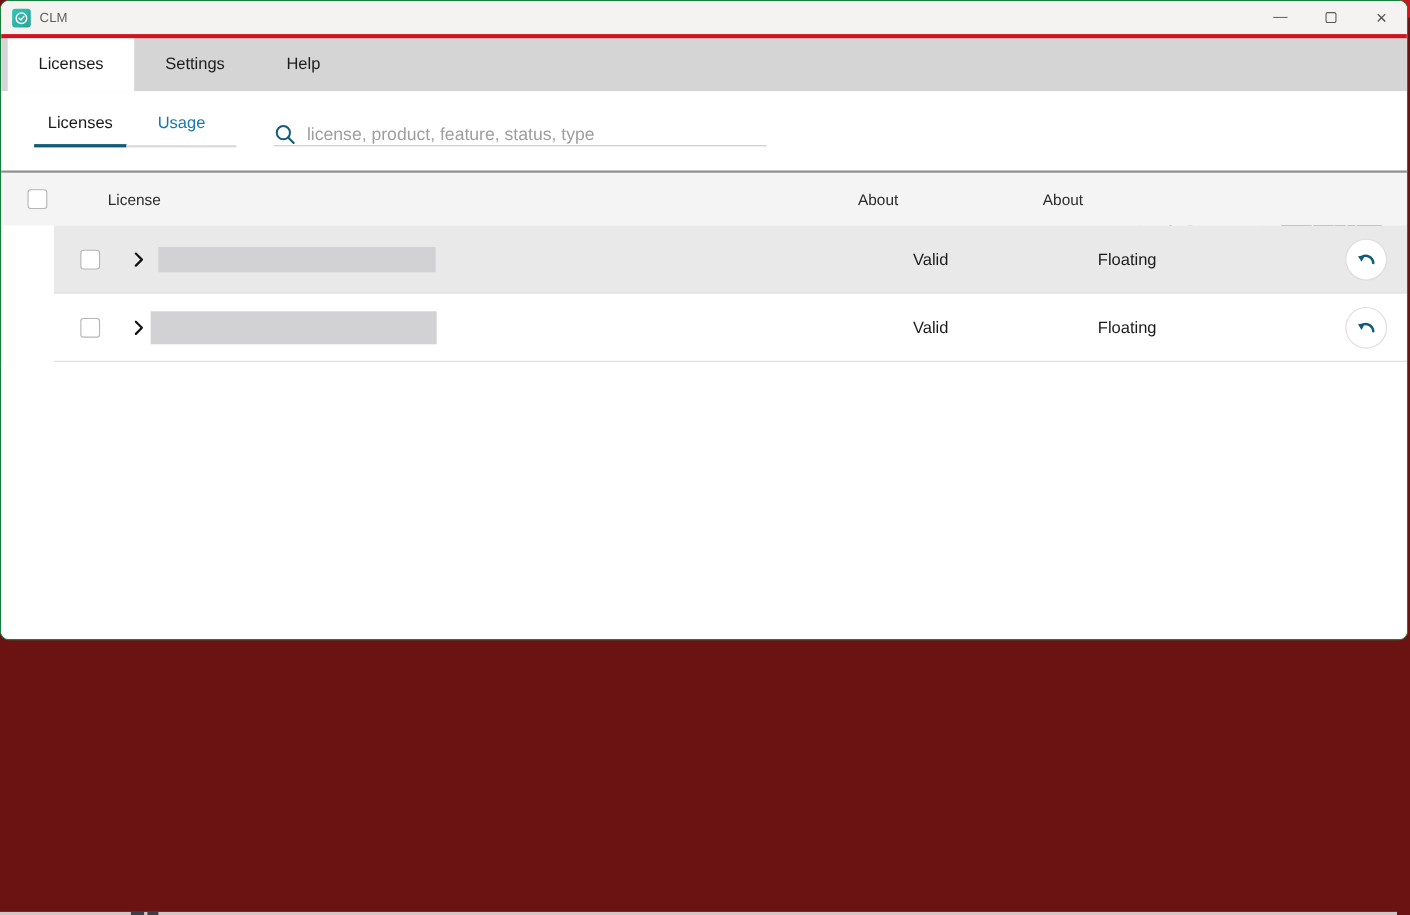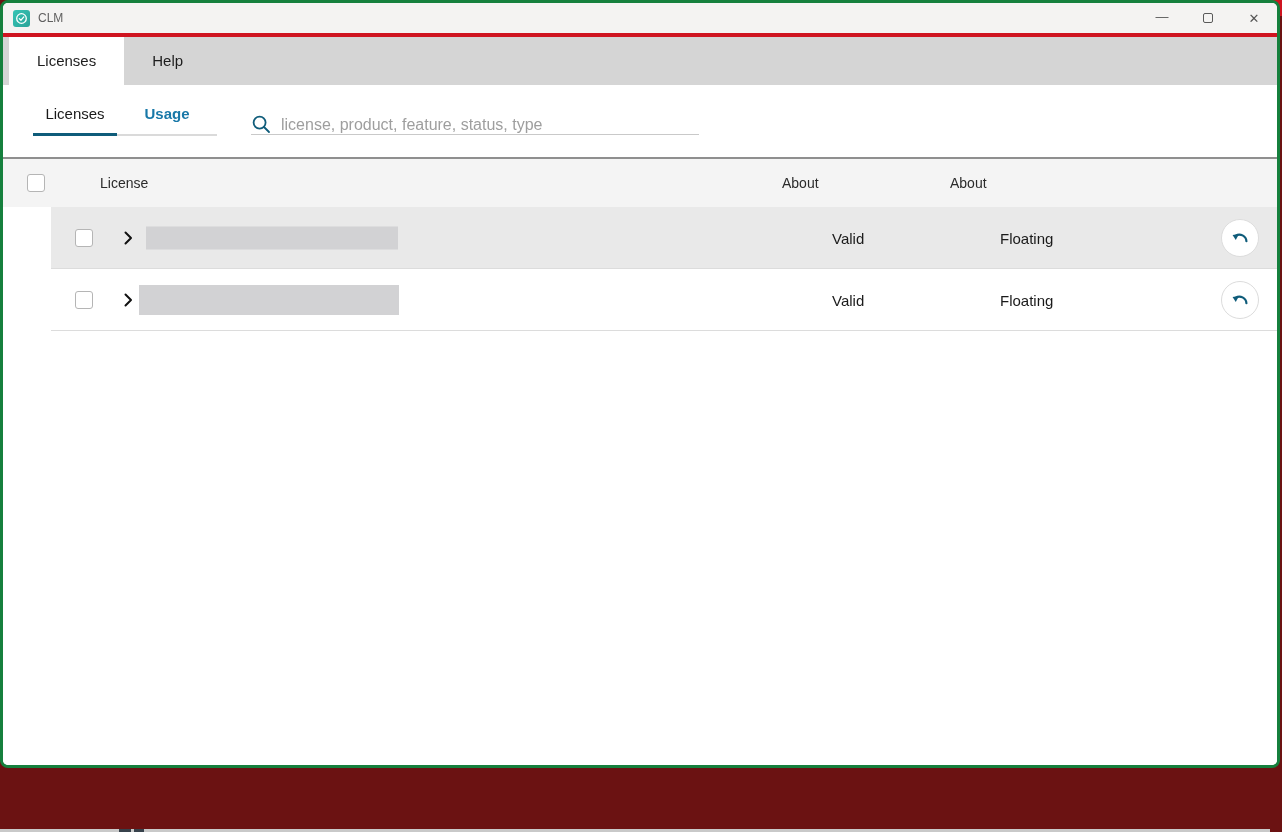--- a/index.html
+++ b/index.html
@@ -8,22 +8,22 @@
     font-family:"Liberation Sans", sans-serif;
     background:#6b1212; 
     position:relative;
   }
   #corner-red { position:absolute; top:0; right:0; width:12px; height:16px; background:#cf1420; }
   #taskbar-sliver { position:absolute; left:0; bottom:0; width:1270px; height:3px; background:#c9c9c9; }
   #taskbar-sliver .mark { position:absolute; top:0; height:3px; background:#37414b; }
 
   
   .window {
-    position:absolute; top:0; left:0; width:1280px; height:768px;
-    background:#ffffff; border:3px solid #15803d; border-radius:8px; overflow:hidden;
+    position:absolute; top:0; left:0; width:1280px; height:582px;
+    background:#ffffff; border:1px solid #15803d; border-radius:8px; overflow:hidden;
   }
 
   
   .titlebar { height:30px; background:#f4f3f2; display:flex; align-items:center; padding-left:10px; }
   .app-icon {
     width:17px; height:17px; border-radius:3px; flex:0 0 auto;
     background:linear-gradient(135deg,#35c4b5,#2aa398);
     display:flex; align-items:center; justify-content:center;
   }
   .app-icon svg { display:block; }
@@ -38,21 +38,21 @@
   
   .main-tabs { height:48px; background:#d5d5d5; display:flex; padding-left:6px; }
   .main-tab { padding:0 28px; line-height:48px; font-size:15px; color:#1d1d1d; cursor:pointer; }
   .main-tab.active { background:#ffffff; }
 
   
   .controls-row { position:relative; height:72px; background:#fff; }
   .subtabs { position:absolute; left:30px; top:12px; display:flex; }
   .subtab { text-align:center; padding:8px 0 12px 0; font-size:15px; border-bottom:2px solid #dadada; cursor:pointer; }
   .subtab.t1 { width:84px; }
-  .subtab.t2 { width:100px;font-weight:bold; }
+  .subtab.t2 { width:100px; }
   .subtab.active { color:#1a1a1a; border-bottom:3px solid #0f5c7a; padding-bottom:11px; }
   .subtab.inactive { color:#1878a8; }
 
   .searchbox { position:absolute; left:248px; top:14px; width:448px; height:36px;
     border-bottom:1px solid #c9c9c9; display:flex; align-items:flex-end; gap:10px; }
   .searchbox svg { flex:0 0 auto; }
   .searchbox input { border:none; outline:none; flex:1; font-size:16px; color:#333; background:transparent;
     font-family:"Liberation Sans", sans-serif; }
   .searchbox input::placeholder { color:#9e9e9e; }
 
@@ -118,20 +118,21 @@
       <div class="cap-btn">
           <span>✕</span>
         </div>
     </div>
   </div>
 
   <div class="redline"></div>
 
   <div class="main-tabs">
     <div class="main-tab active">Licenses</div>
+    <div class="main-tab">Settings</div>
     <div class="main-tab">Help</div>
   </div>
 
   <div class="controls-row">
     <div class="subtabs">
       <div class="subtab t1 active">Licenses</div>
       <div class="subtab t2 inactive">Usage</div>
     </div>
 
     <div class="searchbox">

